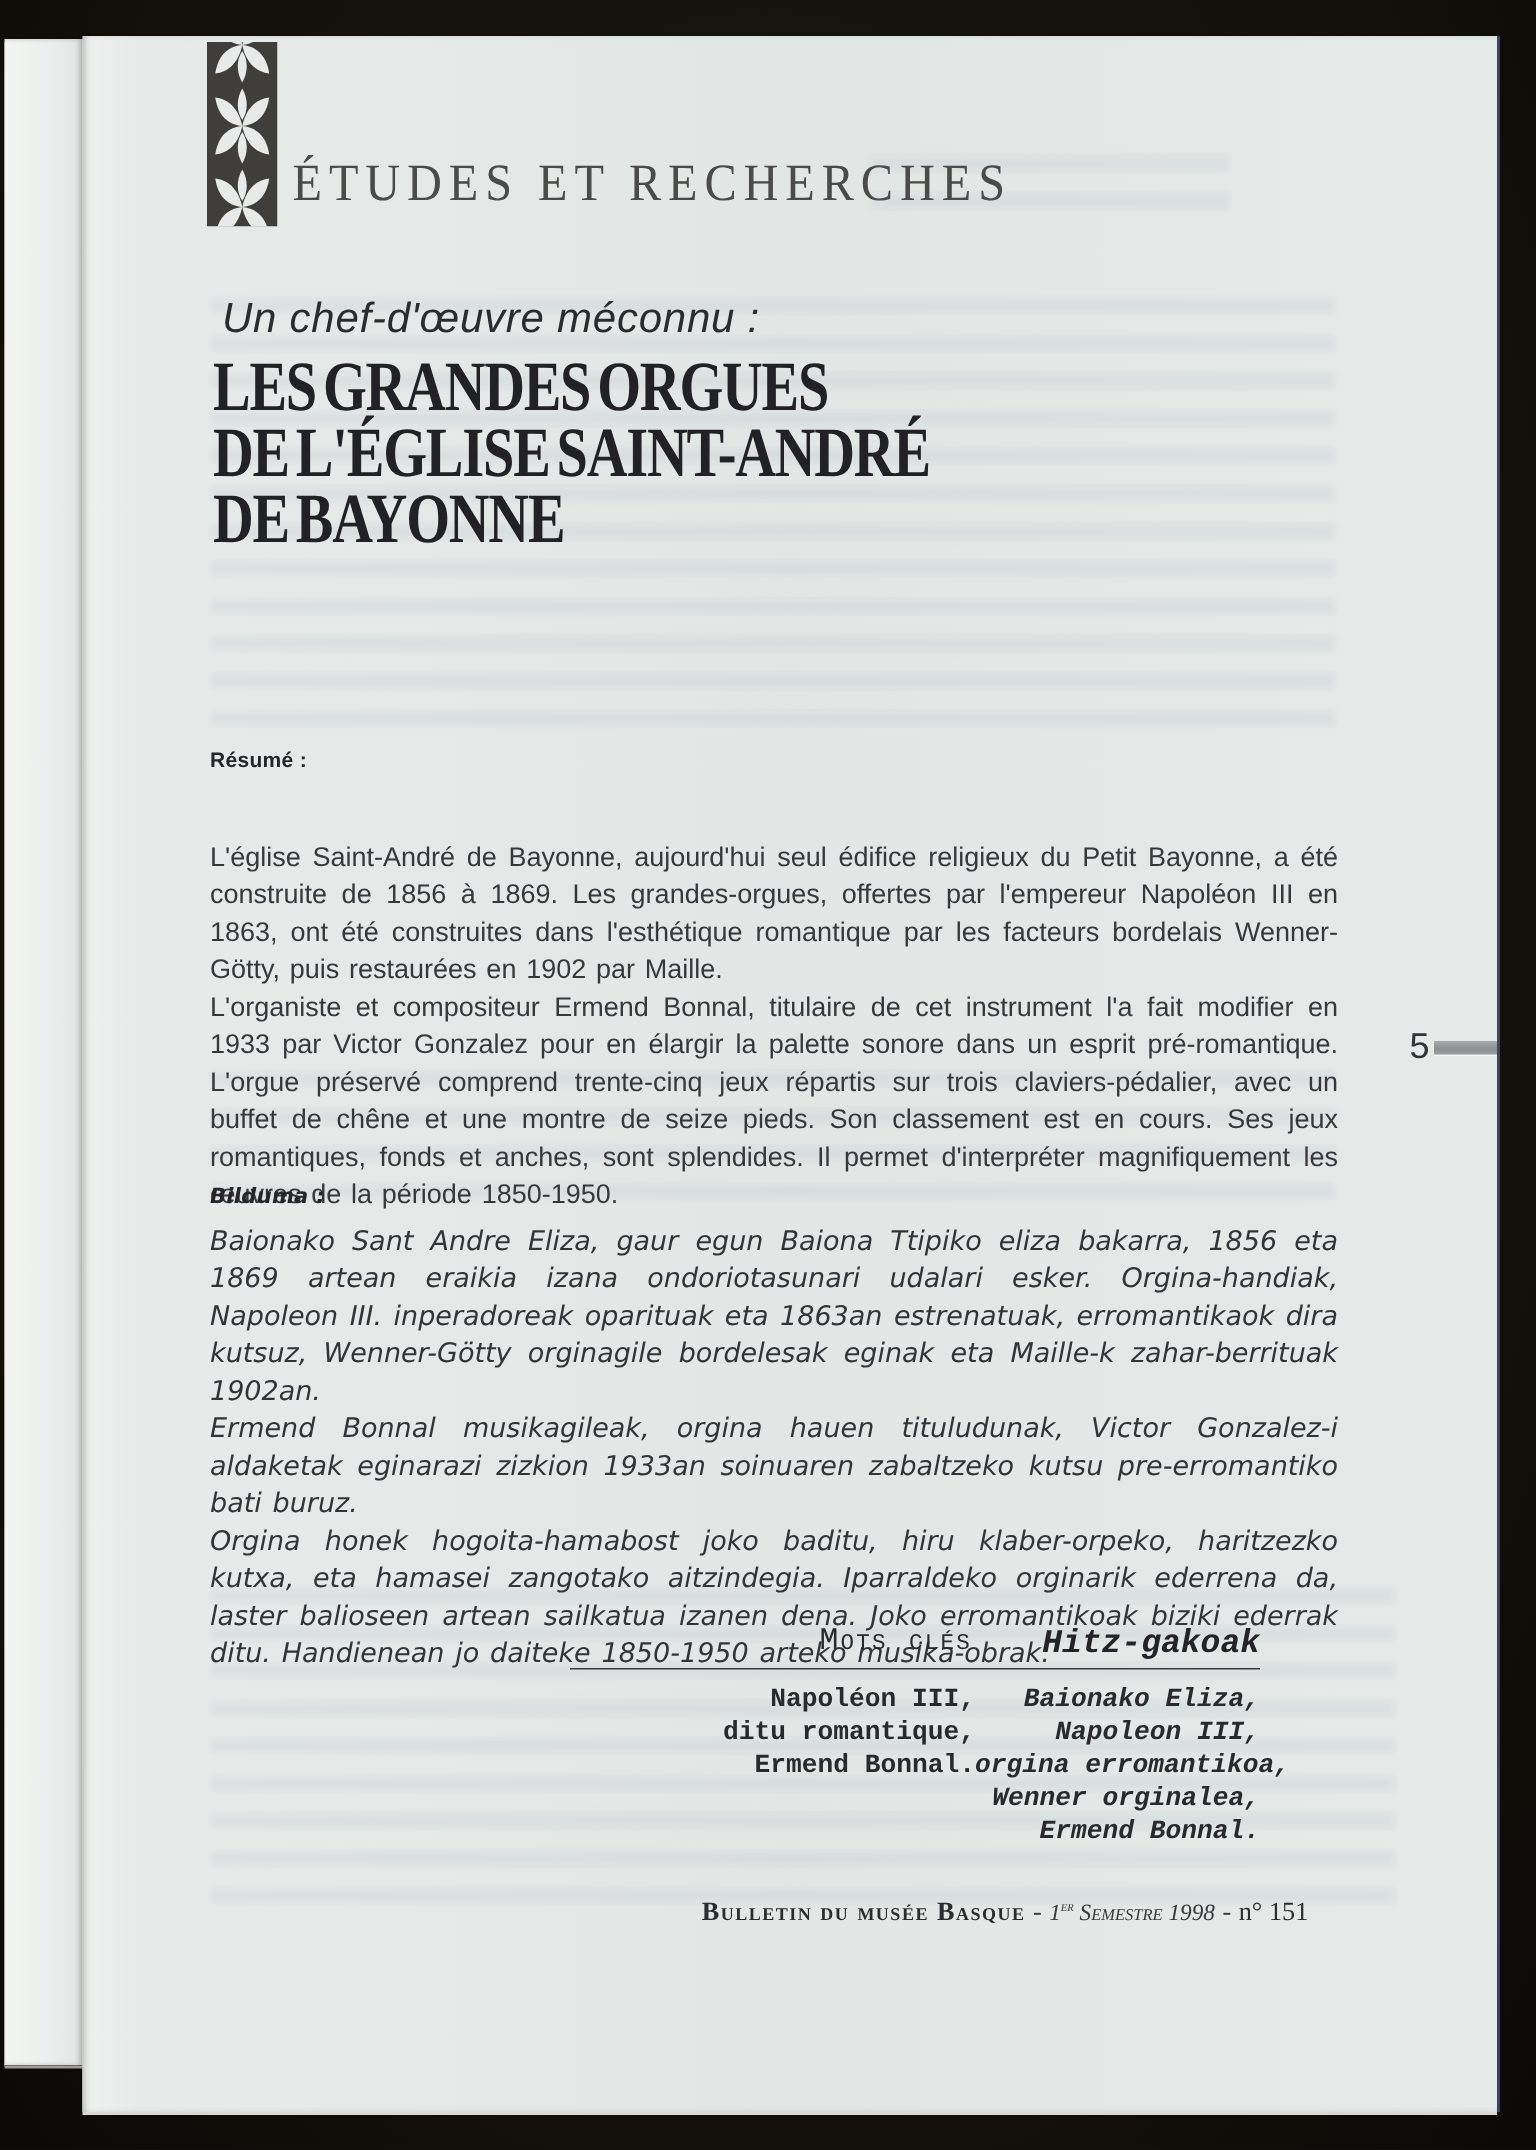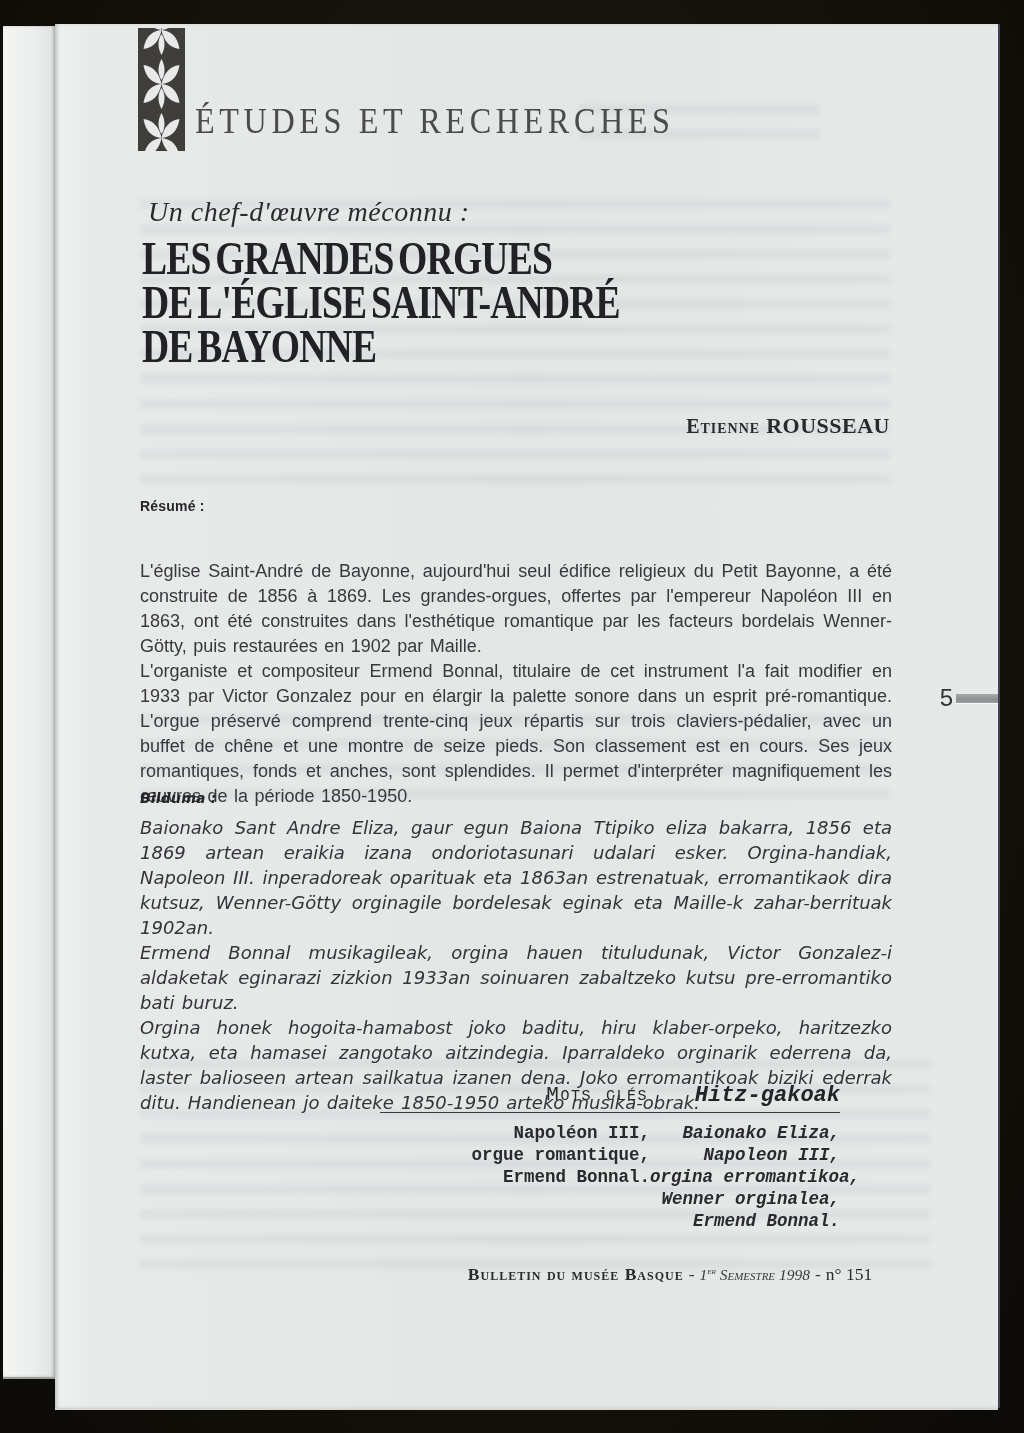--- a/index.html
+++ b/index.html
@@ -39,21 +39,21 @@
 
   
   .section-header {
     left:140px; top:78px; margin:0; white-space:nowrap;
     font-family:"Liberation Serif","DejaVu Serif",serif;
     font-weight:400; font-size:35px; letter-spacing:5px; color:#4b4b49;
     transform:scaleX(0.92); transform-origin:left top;
   }
   .kicker {
     left:93px; top:172px; white-space:nowrap;
-    font-family:Liberation Serif, serif;
+    font-family:Liberation Sans, sans-serif;
     font-style:italic; font-size:28px; color:#2c2c30; letter-spacing:0.5px;
   }
   .title {
     left:87px; top:212px;
     font-family:"Liberation Serif","DejaVu Serif",serif;
     font-weight:700; font-size:47px; line-height:44px; color:#222226;
     letter-spacing:-1px; word-spacing:-5px; white-space:nowrap;
     transform:scaleX(0.80); transform-origin:left top;
   }
   .author {
@@ -181,24 +181,20 @@
   <h1 class="z section-header">ÉTUDES ET RECHERCHES</h1>
 
   <div class="z kicker">Un chef-d'œuvre méconnu :</div>
 
   <div class="z title">
     <div>LES GRANDES ORGUES</div>
     <div>DE L'ÉGLISE SAINT-ANDRÉ</div>
     <div>DE BAYONNE</div>
   </div>
 
-  <div class="z author">
-    <span class="first">Etienne</span>
-    <span class="last">Rousseau</span>
-  </div>
 
   <div class="z abstract-label lbl-resume">Résumé :</div>
   <div class="z abstract-body body-resume">
     <p>L'église Saint-André de Bayonne, aujourd'hui seul édifice religieux du Petit Bayonne, a été construite de 1856 à 1869. Les grandes-orgues, offertes par l'empereur Napoléon III en 1863, ont été construites dans l'esthétique romantique par les facteurs bordelais Wenner-Götty, puis restaurées en 1902 par Maille.</p>
     <p>L'organiste et compositeur Ermend Bonnal, titulaire de cet instrument l'a fait modifier en 1933 par Victor Gonzalez pour en élargir la palette sonore dans un esprit pré-romantique. L'orgue préservé comprend trente-cinq jeux répartis sur trois claviers-pédalier, avec un buffet de chêne et une montre de seize pieds. Son classement est en cours. Ses jeux romantiques, fonds et anches, sont splendides. Il permet d'interpréter magnifiquement les œuvres de la période 1850-1950.</p>
   </div>
 
   <div class="z abstract-label lbl-bilduma">Bilduma :</div>
   <div class="z abstract-body body-bilduma">
     <p>Baionako Sant Andre Eliza, gaur egun Baiona Ttipiko eliza bakarra, 1856 eta 1869 artean eraikia izana ondoriotasunari udalari esker. Orgina-handiak, Napoleon III. inperadoreak oparituak eta 1863an estrenatuak, erromantikaok dira kutsuz, Wenner-Götty orginagile bordelesak eginak eta Maille-k zahar-berrituak 1902an.</p>
@@ -208,21 +204,21 @@
 
   <div class="z keywords">
     <div class="kw-headers">
       <div class="kw-h-fr">Mots clés</div>
       <div class="kw-h-eu">Hitz-gakoak</div>
     </div>
     <div class="kw-rule"></div>
     <div class="kw-cols">
       <div class="kw-col fr">
         <div>Napoléon III,</div>
-        <div>orgue romantique,</div>
+        <div>ditu romantique,</div>
         <div>Ermend Bonnal.</div>
       </div>
       <div class="kw-col eu">
         <div>Baionako Eliza,</div>
         <div>Napoleon III,</div>
         <div>orgina erromantikoa,</div>
         <div>Wenner orginalea,</div>
         <div>Ermend Bonnal.</div>
       </div>
     </div>

